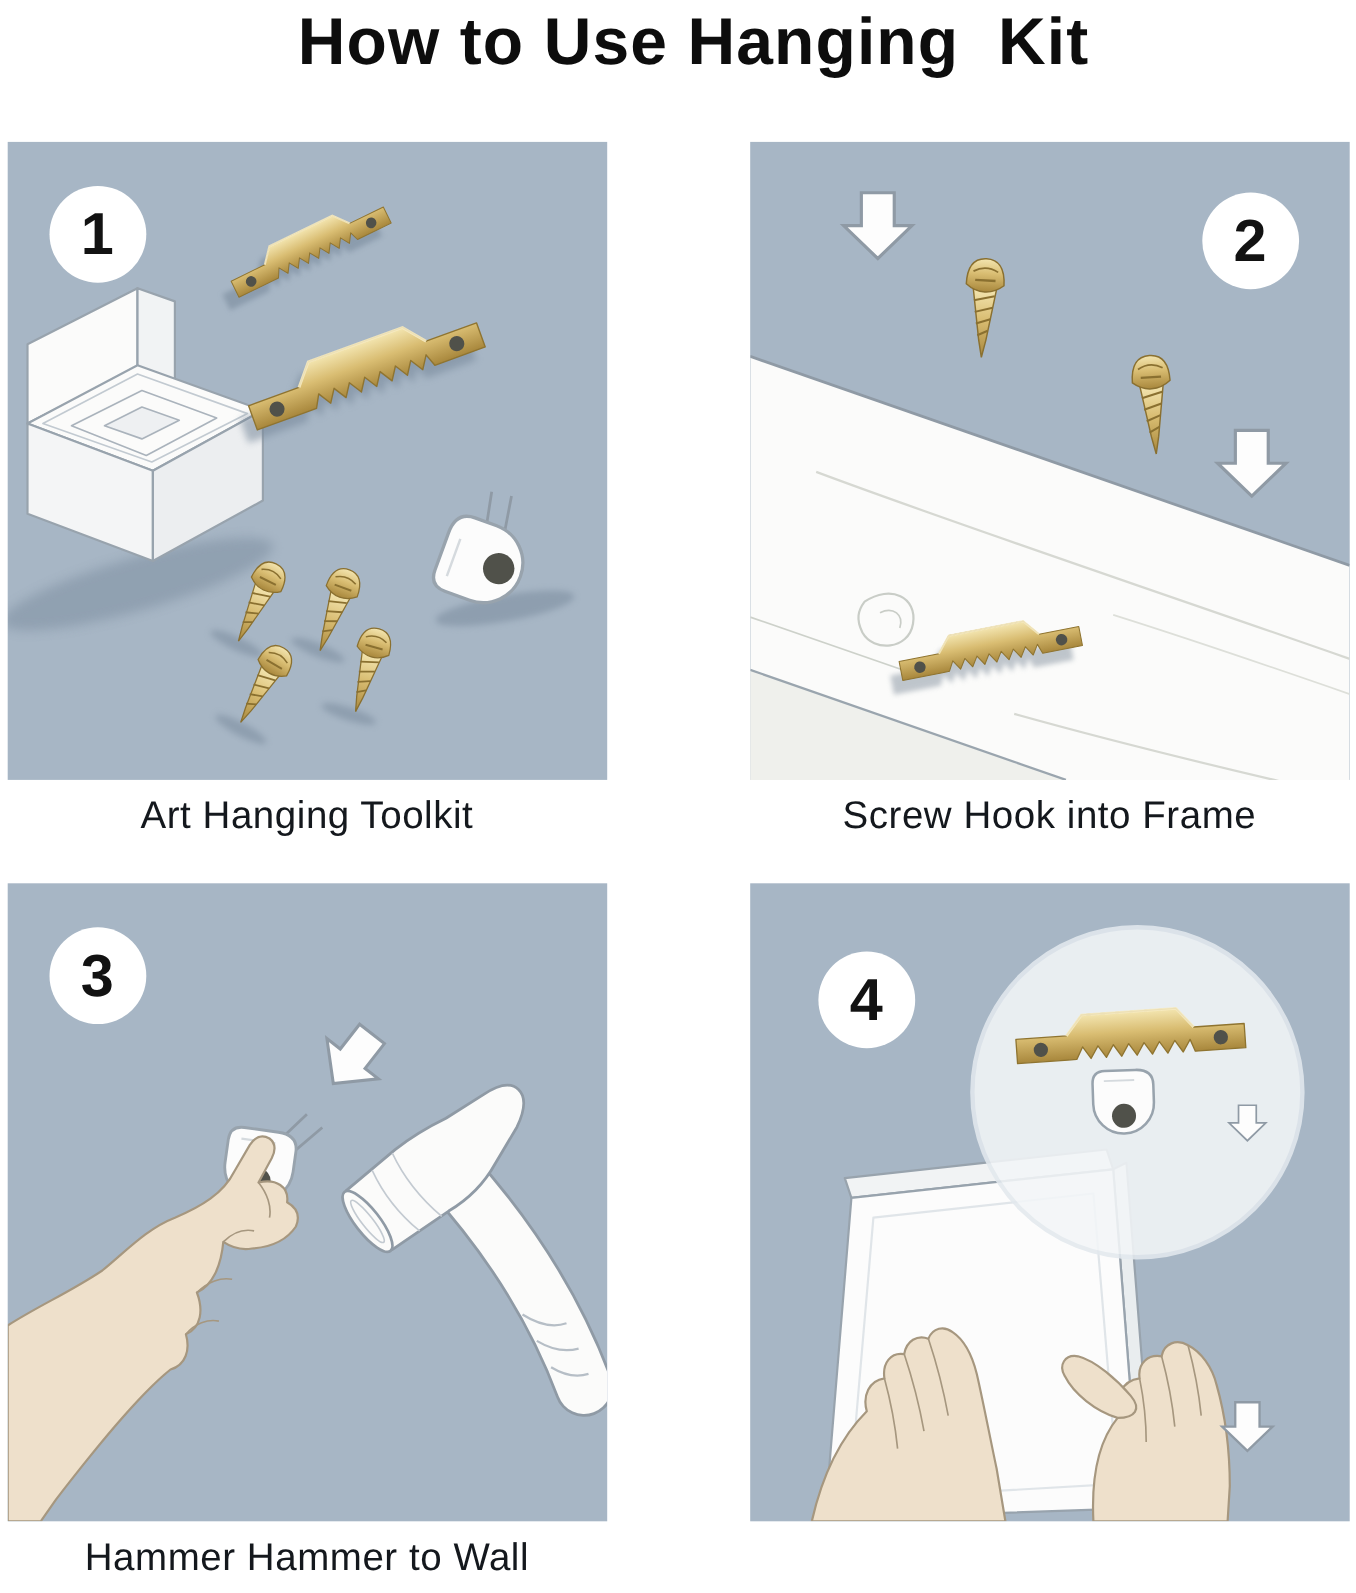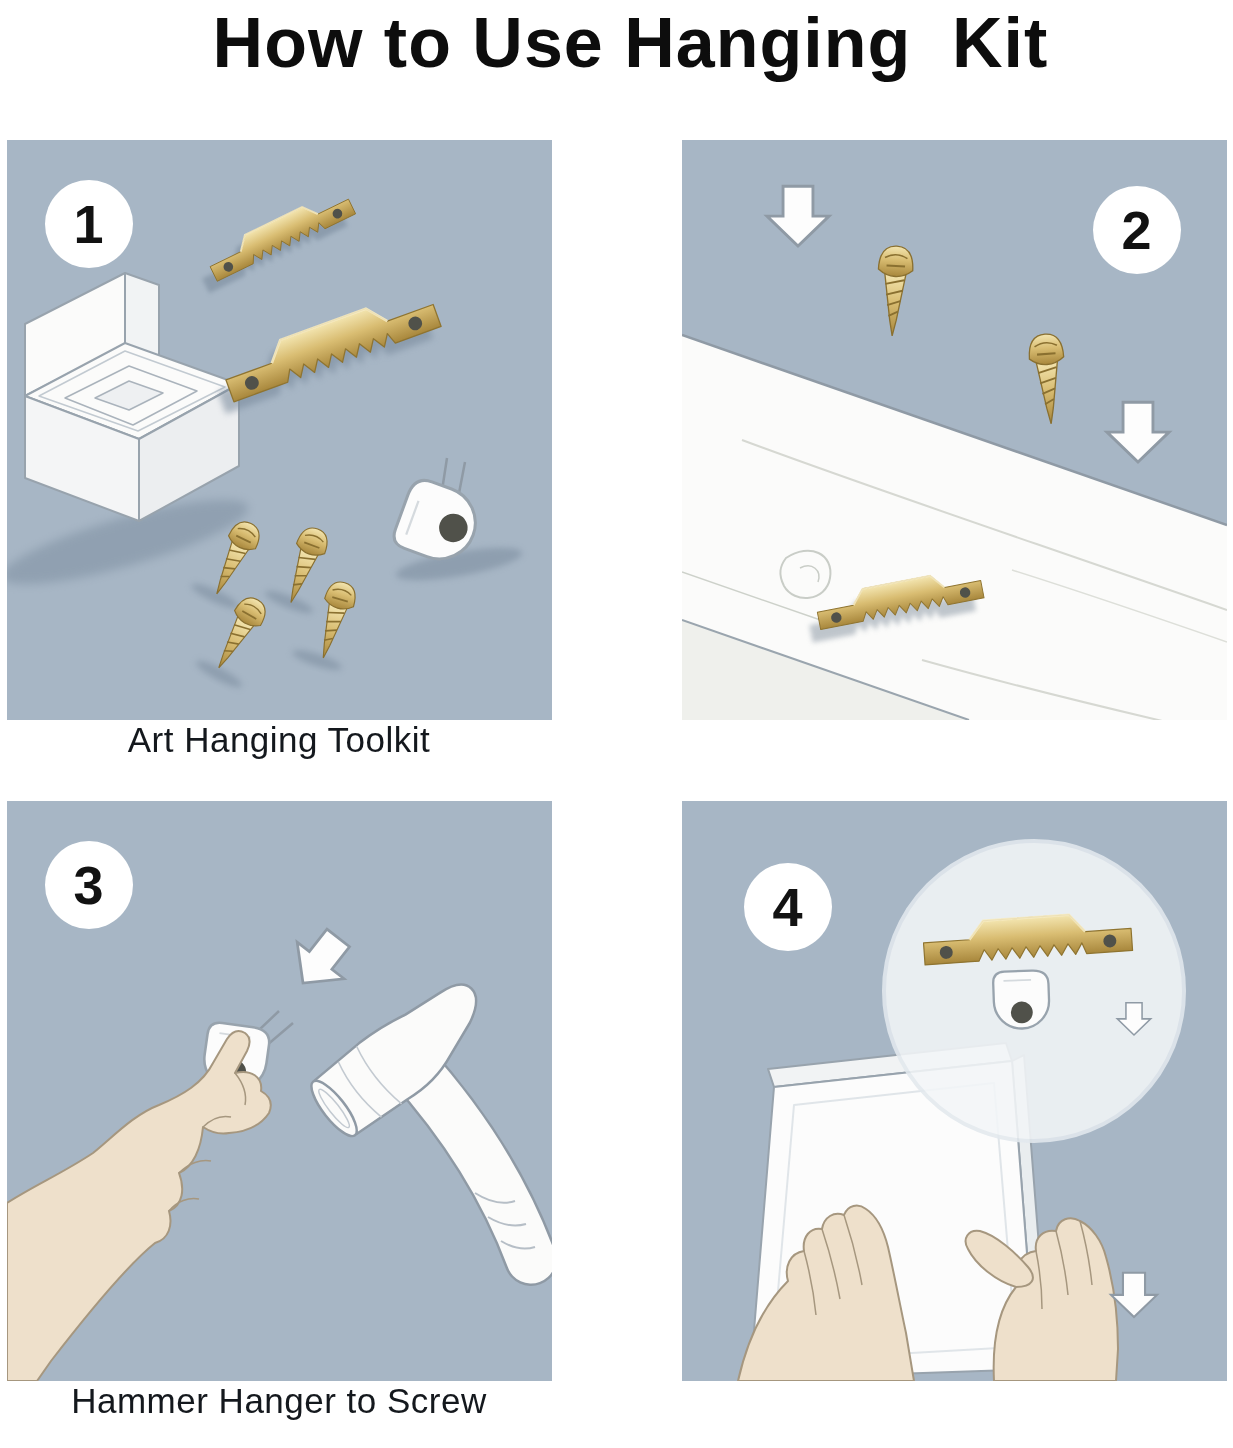--- a/index.html
+++ b/index.html
@@ -1,32 +1,32 @@
 <!DOCTYPE html>
 <html style="--page-bg: #ffffff; --panel-bg: #a7b6c5; --title-ink: #0d0d0d; --caption-ink: #14181d; --brass-light: #f3e5b0; --brass: #d9bd72; --brass-dark: #a8873c; --outline-gray: #8f9aa5; --paper-white: #fbfbfa; --skin: #eee0cb; --shadow-blue: #76879a;"><head>
 <meta charset="utf-8">
 <style>
   html,body{margin:0;padding:0;background:var(--page-bg,#ffffff);}
   body{font-family:"Liberation Sans",sans-serif;-webkit-font-smoothing:antialiased;}
   .page{width:1233px;height:1448px;position:relative;background:var(--page-bg,#ffffff);overflow:hidden;}
-  .title{margin:0;padding-top:4px;text-align:center;font-size:70px;font-weight:700;
+  .title{margin:0;padding-top:4px;text-align:center;font-size:60px;font-weight:700;
          letter-spacing:1px;color:var(--title-ink,#0d0d0d);white-space:pre;line-height:1.12;padding-left:28px;}
   .grid{display:grid;grid-template-columns:repeat(2,545px);column-gap:130px;row-gap:41px;
         justify-content:center;margin-top:58px;}
   .cell{margin:0;}
   .panel{position:relative;width:545px;height:580px;background:var(--panel-bg,#a7b6c5);overflow:hidden;}
   svg.art{position:absolute;left:0;top:0;width:545px;height:580px;display:block;}
   .badge{position:absolute;width:88px;height:88px;border-radius:50%;background:#ffffff;
          display:flex;align-items:center;justify-content:center;
          font-size:54px;font-weight:700;color:#121212;}
   .badge.tl{left:38px;top:40px;}
   .badge.tr{right:46px;top:46px;}
   .badge.tl2{left:62px;top:62px;}
   .caption{text-align:center;font-size:35px;letter-spacing:.5px;color:var(--caption-ink,#14181d);
-           font-weight:400;}
+           margin-top:13px;font-weight:400;}
 </style>
 </head>
 <body>
 
 <svg width="0" height="0" style="position:absolute" aria-hidden="true">
   <defs>
     <linearGradient id="brassV" x1="0" y1="0" x2="0" y2="1">
       <stop offset="0" stop-color="#f3e5b0"></stop>
       <stop offset="0.45" stop-color="#d9bd72"></stop>
       <stop offset="1" stop-color="#a8873c"></stop>
@@ -130,20 +130,21 @@
           <use href="#hangerG" transform="translate(132,455) rotate(-11) scale(0.8)"></use>
           <use href="#screwShape" transform="translate(214,122) scale(1.32) rotate(3)"></use>
           <use href="#screwShape" transform="translate(364,210) scale(1.32) rotate(-4)"></use>
           <use href="#arrowShape" transform="translate(116,106) scale(1.15)" fill="#fdfdfd" stroke="#8f9aa5" stroke-width="2.5"></use>
           <use href="#arrowShape" transform="translate(456,322) scale(1.15)" fill="#fdfdfd" stroke="#8f9aa5" stroke-width="2.5"></use>
         </svg>
         <div class="badge tr">
           <span>2</span>
         </div>
       </div>
+      <figcaption class="caption">Screw Hook into Frame</figcaption>
     </figure>
 
     <figure class="cell">
       <div class="panel">
         <svg class="art" viewBox="0 0 545 580">
           <use href="#arrowShape" transform="translate(296,182) rotate(38) scale(1.1)" fill="#fdfdfd" stroke="#8f9aa5" stroke-width="2.5"></use>
           <g>
             <path d="M234,246 L272,210 M246,256 L286,222" stroke="#8f9aa5" stroke-width="2.5" fill="none"></path>
             <use href="#hookShape" transform="translate(226,276) rotate(8) scale(1.3)"></use>
           </g>
@@ -160,21 +161,21 @@
               <ellipse cx="-90" cy="0" rx="11" ry="34" fill="#fbfbfa" stroke="#8f9aa5" stroke-width="2.5"></ellipse>
               <ellipse cx="-90" cy="0" rx="5" ry="24" fill="none" stroke="#c3cad1" stroke-width="1.5"></ellipse>
               <path d="M-58,-34 Q-66,0 -58,36 M-34,-35 Q-42,0 -34,38" fill="none" stroke="#c3cad1" stroke-width="1.5"></path>
             </g>
           </g>
         </svg>
         <div class="badge tl">
           <span>3</span>
         </div>
       </div>
-      <figcaption class="caption">Hammer Hanger to Screw</figcaption>
+      <figcaption class="caption">Hammer Hammer to Wall</figcaption>
     </figure>
 
     <figure class="cell">
       <div class="panel">
         <svg class="art" viewBox="0 0 545 580">
           <g stroke-linejoin="round">
             <polygon points="86,268 324,242 330,260 92,286" fill="#f1f3f4" stroke="#98a3ad" stroke-width="2"></polygon>
             <polygon points="330,260 342,254 366,560 354,568" fill="#e9edef" stroke="#98a3ad" stroke-width="2"></polygon>
             <polygon points="92,286 330,260 354,568 68,578" fill="#fcfcfc" stroke="#98a3ad" stroke-width="2"></polygon>
             <polygon points="112,304 312,282 334,546 90,560" fill="none" stroke="#e0e5e9" stroke-width="2"></polygon>

